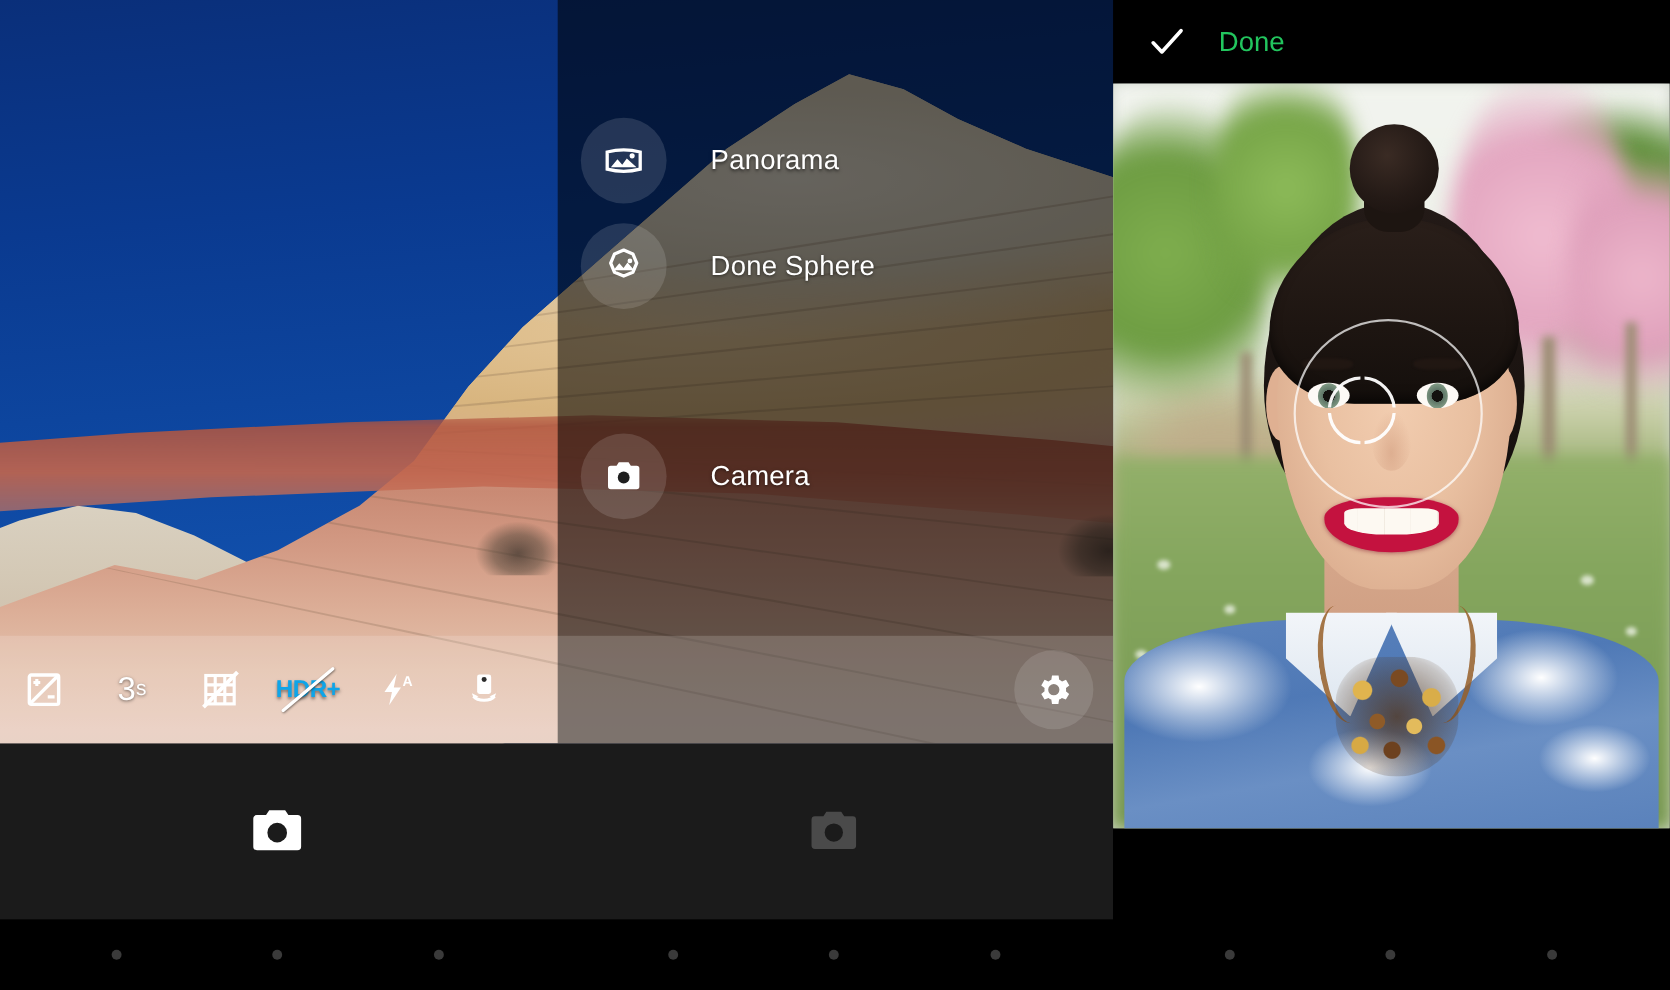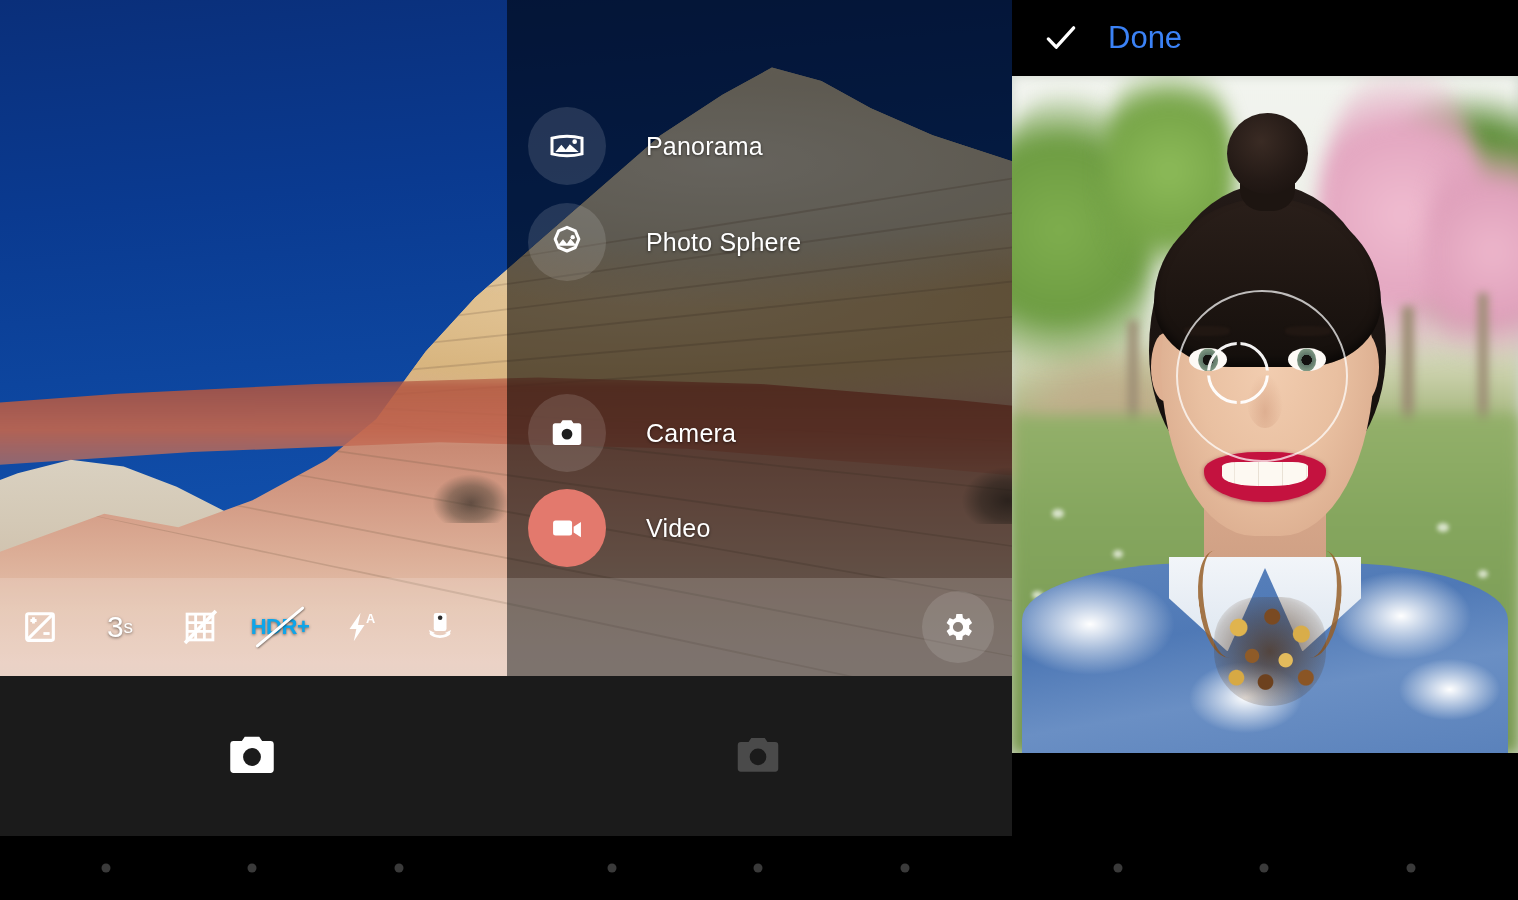--- a/index.html
+++ b/index.html
@@ -148,21 +148,21 @@
   
   .editor {
     position:absolute; left:1012px; top:0; width:506px; height:836px;
     background:#000;
   }
   .editor-topbar {
     position:absolute; left:0; top:0; width:506px; height:76px;
     display:flex; align-items:center; padding-left:30px; gap:28px;
     background:#000;
   }
-  .done-label { color:#3b82f6; font-size:31px; }
+  .done-label { color:#22c55e; font-size:25px; }
 
   .editor-photo {
     position:absolute; left:0; top:76px; width:506px; height:677px;
     overflow:hidden; background:#cfd6cc;
   }
   
   .park-sky {
     position:absolute; inset:0;
     background:linear-gradient(180deg,#f2f4ef 0%,#eef1ea 22%,#e7ebe1 34%,
                #c9cfa9 44%, #9fb377 52%, #8dab66 62%, #9cb673 74%, #b2c48c 88%, #c2cf9e 100%);
@@ -363,43 +363,34 @@
       </div>
 
       <div class="mode-item" data-idx="1">
         <div class="mode-circle">
           <svg width="40" height="40" viewBox="0 0 24 24">
             <path d="M12 3.2l5 2.1 2.1 5-2.1 5-5 2.1-5-2.1-2.1-5 2.1-5z" fill="none" stroke="#fff" stroke-width="1.8" stroke-linejoin="round"></path>
             <path d="M6.4 14.2l3.2-3.8 2.3 2.6 2.2-3 3.6 4.2z" fill="#fff"></path>
             <circle cx="15.4" cy="9.1" r="1.3" fill="#fff"></circle>
           </svg>
         </div>
-        <div class="mode-label">Photo Sphere</div>
+        <div class="mode-label">Done Sphere</div>
       </div>
 
 
       <div class="mode-item" data-idx="3">
         <div class="mode-circle">
           <svg width="38" height="38" viewBox="0 0 24 24" fill="#fff">
             <path d="M9.2 4l-1.3 1.9H4.6A1.6 1.6 0 003 7.5v10.4a1.6 1.6 0 001.6 1.6h14.8a1.6 1.6 0 001.6-1.6V7.5a1.6 1.6 0 00-1.6-1.6h-3.3L14.8 4H9.2z"></path>
             <circle cx="12" cy="12.7" r="3.4" fill="#1f1f1f"></circle>
           </svg>
         </div>
         <div class="mode-label">Camera</div>
       </div>
 
-      <div class="mode-item" data-idx="4">
-        <div class="mode-circle active">
-          <svg width="38" height="38" viewBox="0 0 24 24" fill="#fff">
-            <rect x="3.2" y="7.2" width="12" height="9.6" rx="1.6"></rect>
-            <path d="M16.2 11.2l4.6-3v9.6l-4.6-3z"></path>
-          </svg>
-        </div>
-        <div class="mode-label">Video</div>
-      </div>
     </div>
 
     <div class="vf-controls">
       <div class="ctrl-left">
 
         <div class="ctrl-btn">
           <svg width="34" height="34" viewBox="0 0 24 24">
             <rect x="2.6" y="2.6" width="18.8" height="18.8" rx="1.2" fill="none" stroke="#fff" stroke-width="2.2"></rect>
             <path d="M3.4 20.6L20.6 3.4" stroke="#fff" stroke-width="2.2"></path>
             <path d="M7.4 5.2v4.4M5.2 7.4h4.4" stroke="#fff" stroke-width="2"></path>

